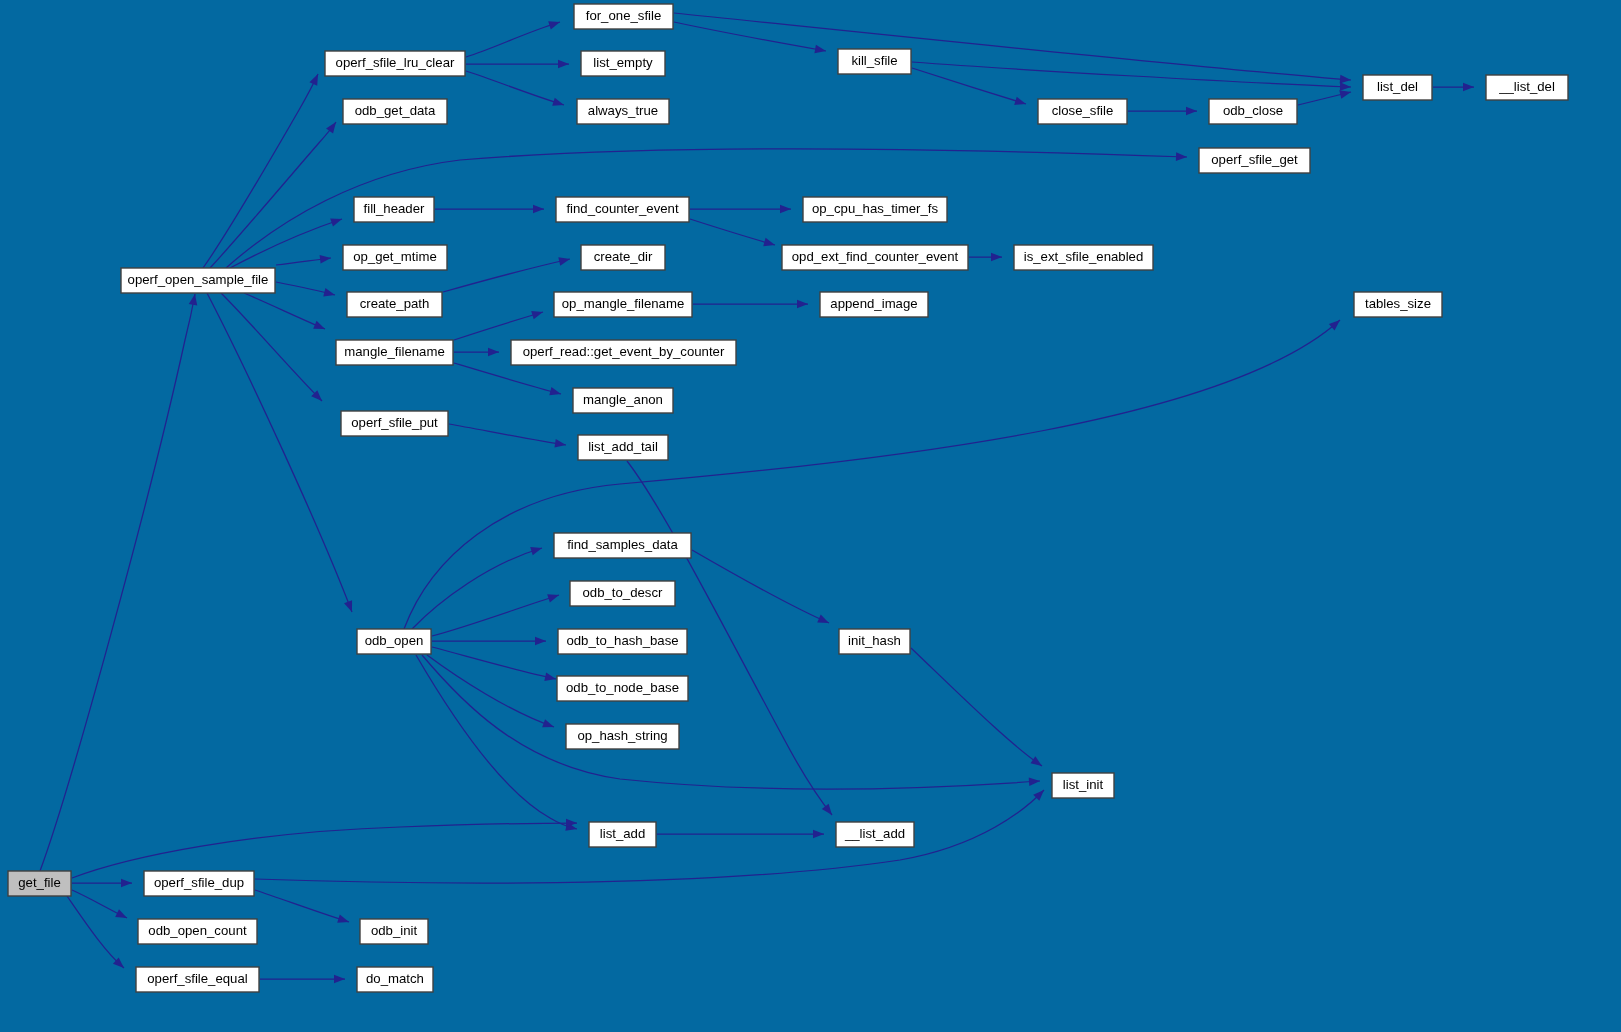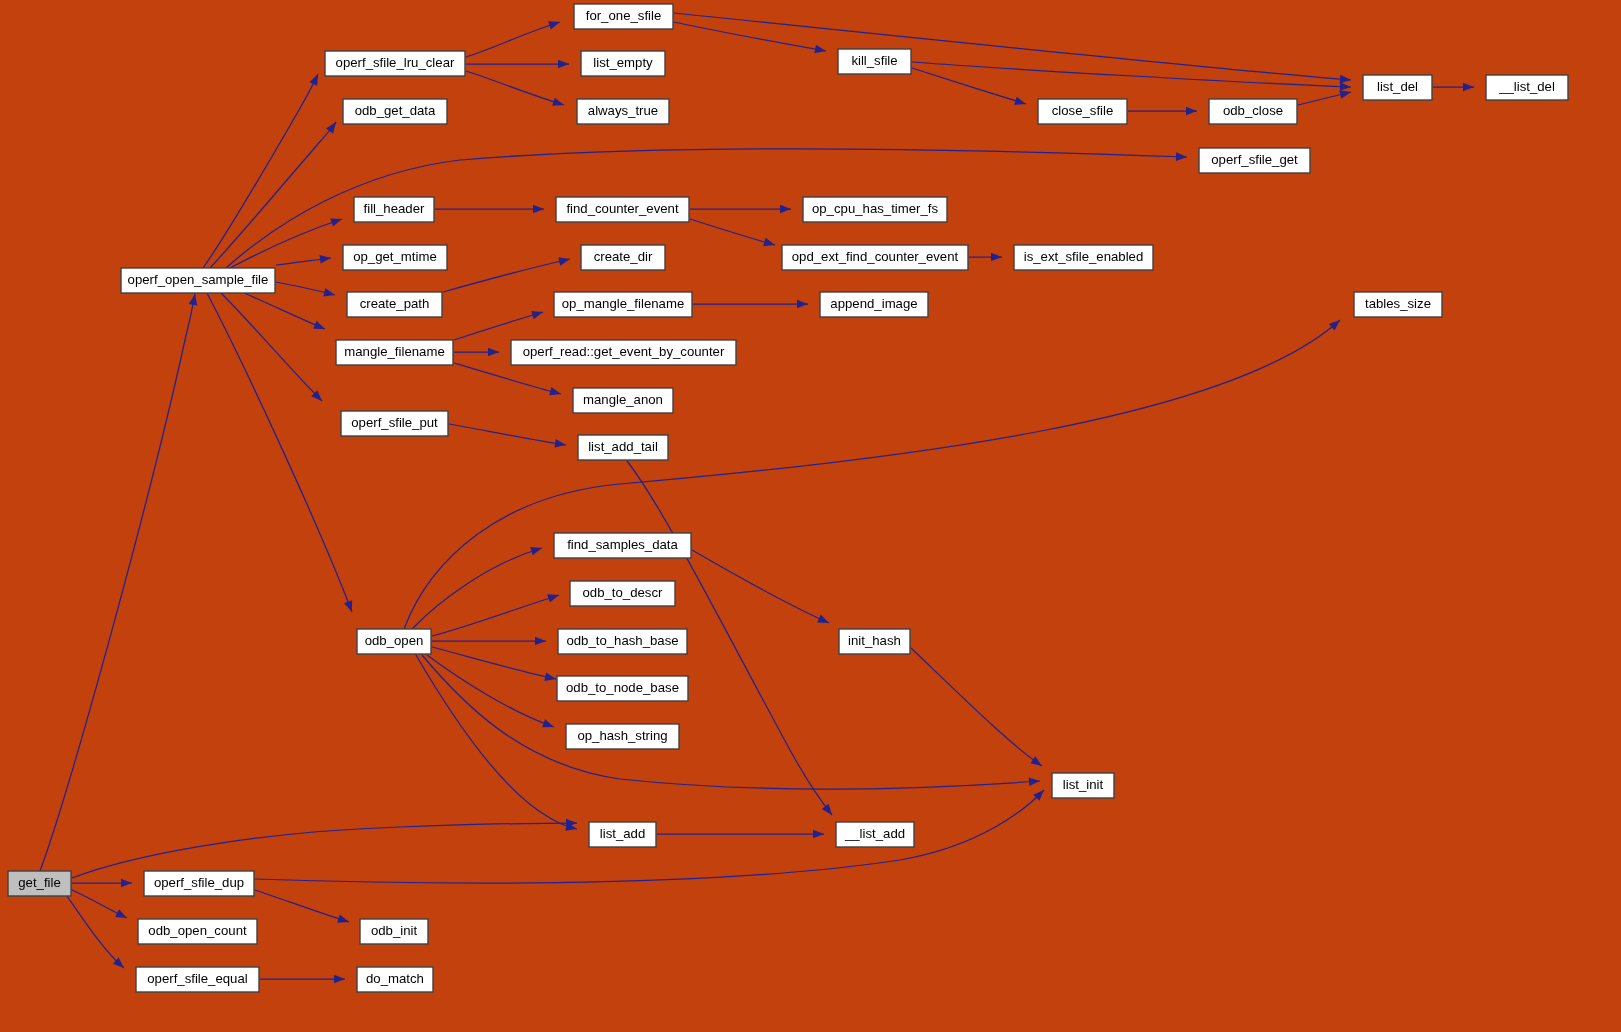--- a/index.html
+++ b/index.html
@@ -4,21 +4,21 @@
 <style>
   html, body {
     margin: 0;
     padding: 0;
     background: #ffffff;
   }
   #graph-root {
     position: relative;
     width: 1621px;
     height: 1032px;
-    background: #c2410c;
+    background: #0369a1;
     font-family: "Liberation Sans", sans-serif;
     overflow: hidden;
   }
   svg#callgraph {
     display: block;
     width: 1621px;
     height: 1032px;
   }
   .node-box {
     fill: #ffffff;

